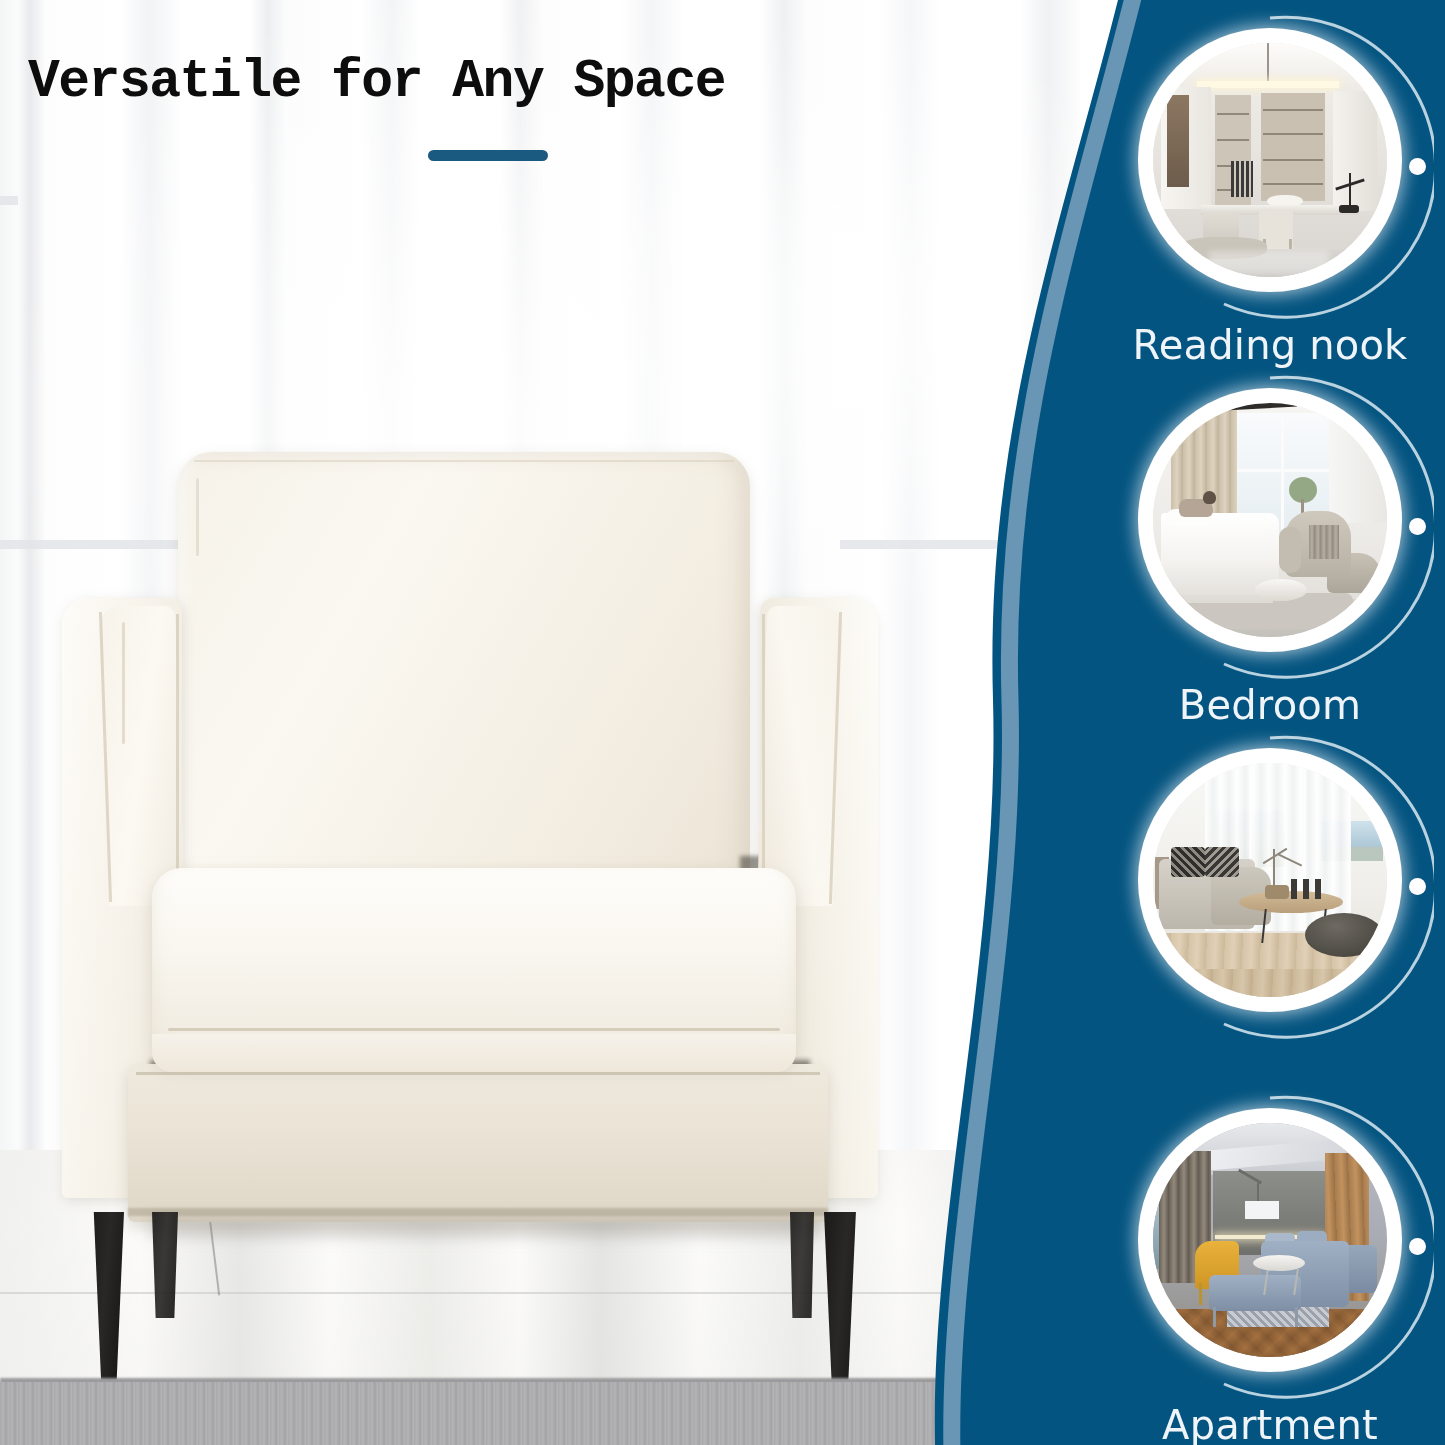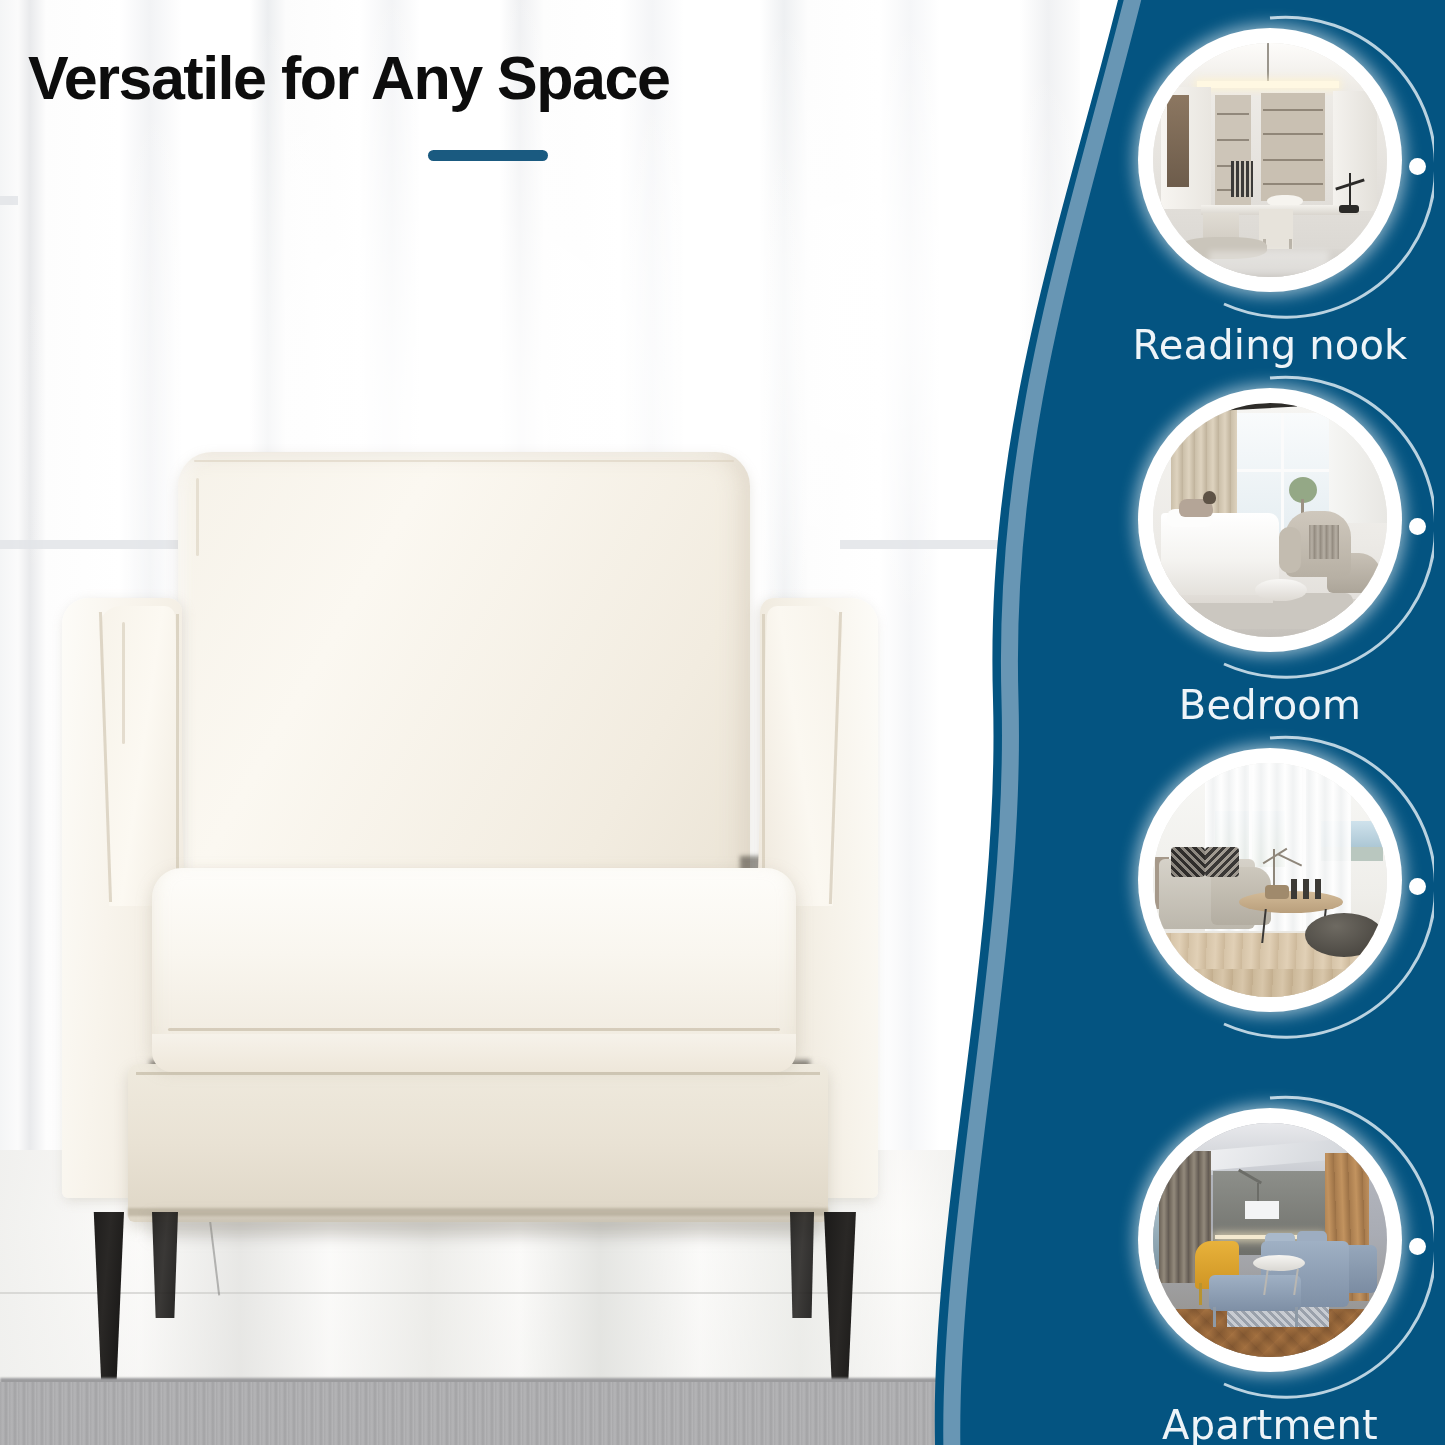--- a/index.html
+++ b/index.html
@@ -498,24 +498,24 @@
   .ap-rug   { position:absolute; left:74px; top:170px;width:102px;height:34px;
               background: repeating-linear-gradient(45deg,#c8ccd2 0,#c8ccd2 3px,#9aa1ab 3px,#9aa1ab 6px); }
   .ap-floor { position:absolute; left:0;  top:186px;width:234px; height:48px;
               background: repeating-linear-gradient(45deg,#8a5c33 0,#a3703f 8px,#7d5330 16px); }
   .ap-floor2{ position:absolute; left:0;  top:186px;width:234px; height:48px;
               background: repeating-linear-gradient(-45deg,rgba(160,110,62,0.5) 0,rgba(125,85,48,0.5) 9px,rgba(170,118,68,0.5) 18px); }
 
   
   .headline {
     position: absolute;
-    left: 28px; top: 48px;
+    left: 28px; top: 56px;
     width: 980px;
-    font-family: Liberation Sans, sans-serif;
-    font-size: 61px;
+    font-family: Liberation Mono, monospace;
+    font-size: 53px;
     font-weight: bold;
     letter-spacing: -1.5px;
     color: #0d0d0d;
     line-height: 1.0;
     white-space: nowrap;
   }
   .headline-rule {
     position: absolute;
     left: 428px; top: 150px;
     width: 120px; height: 11px;

